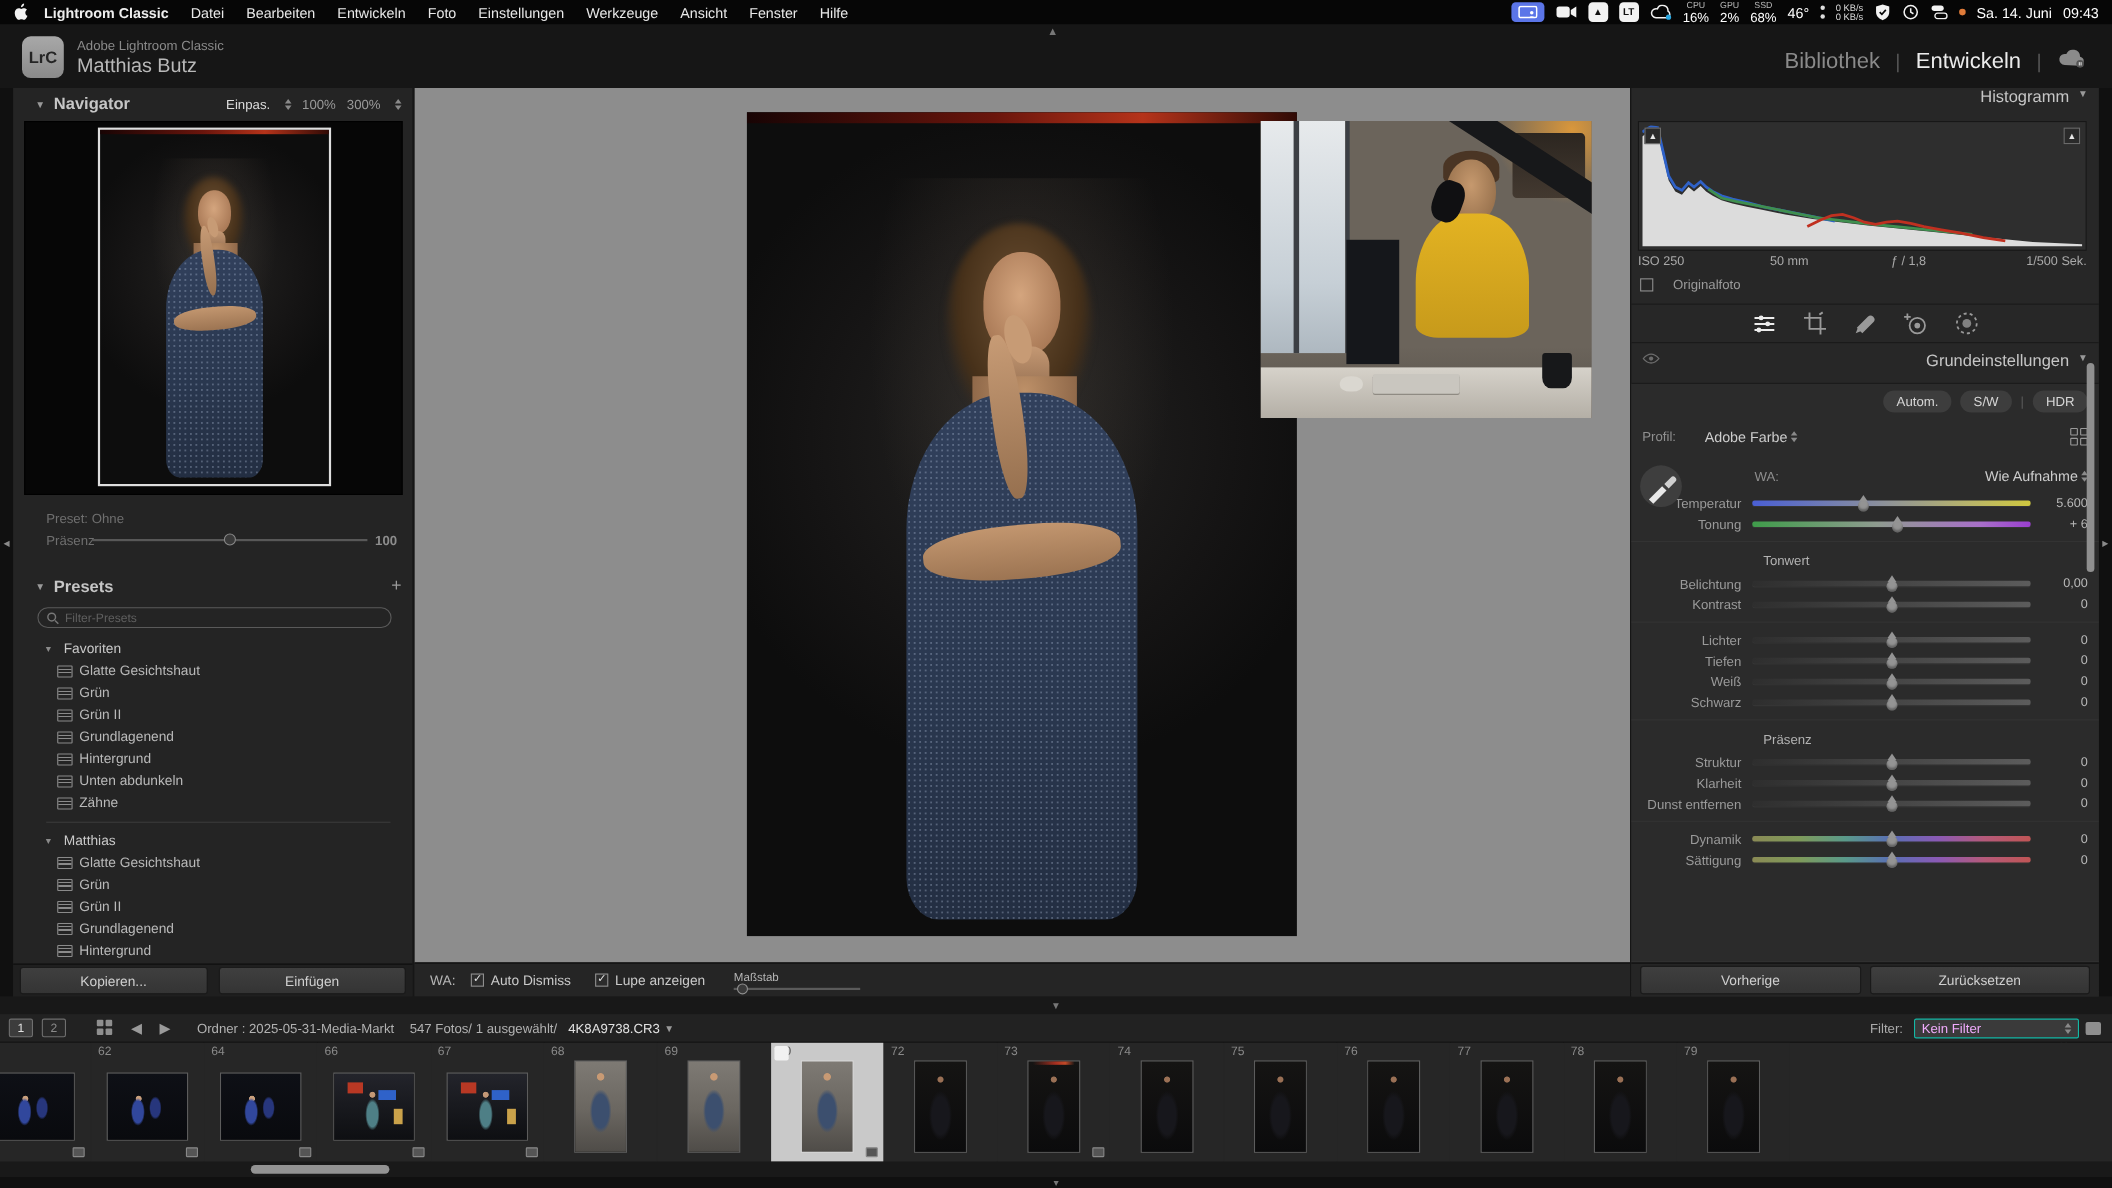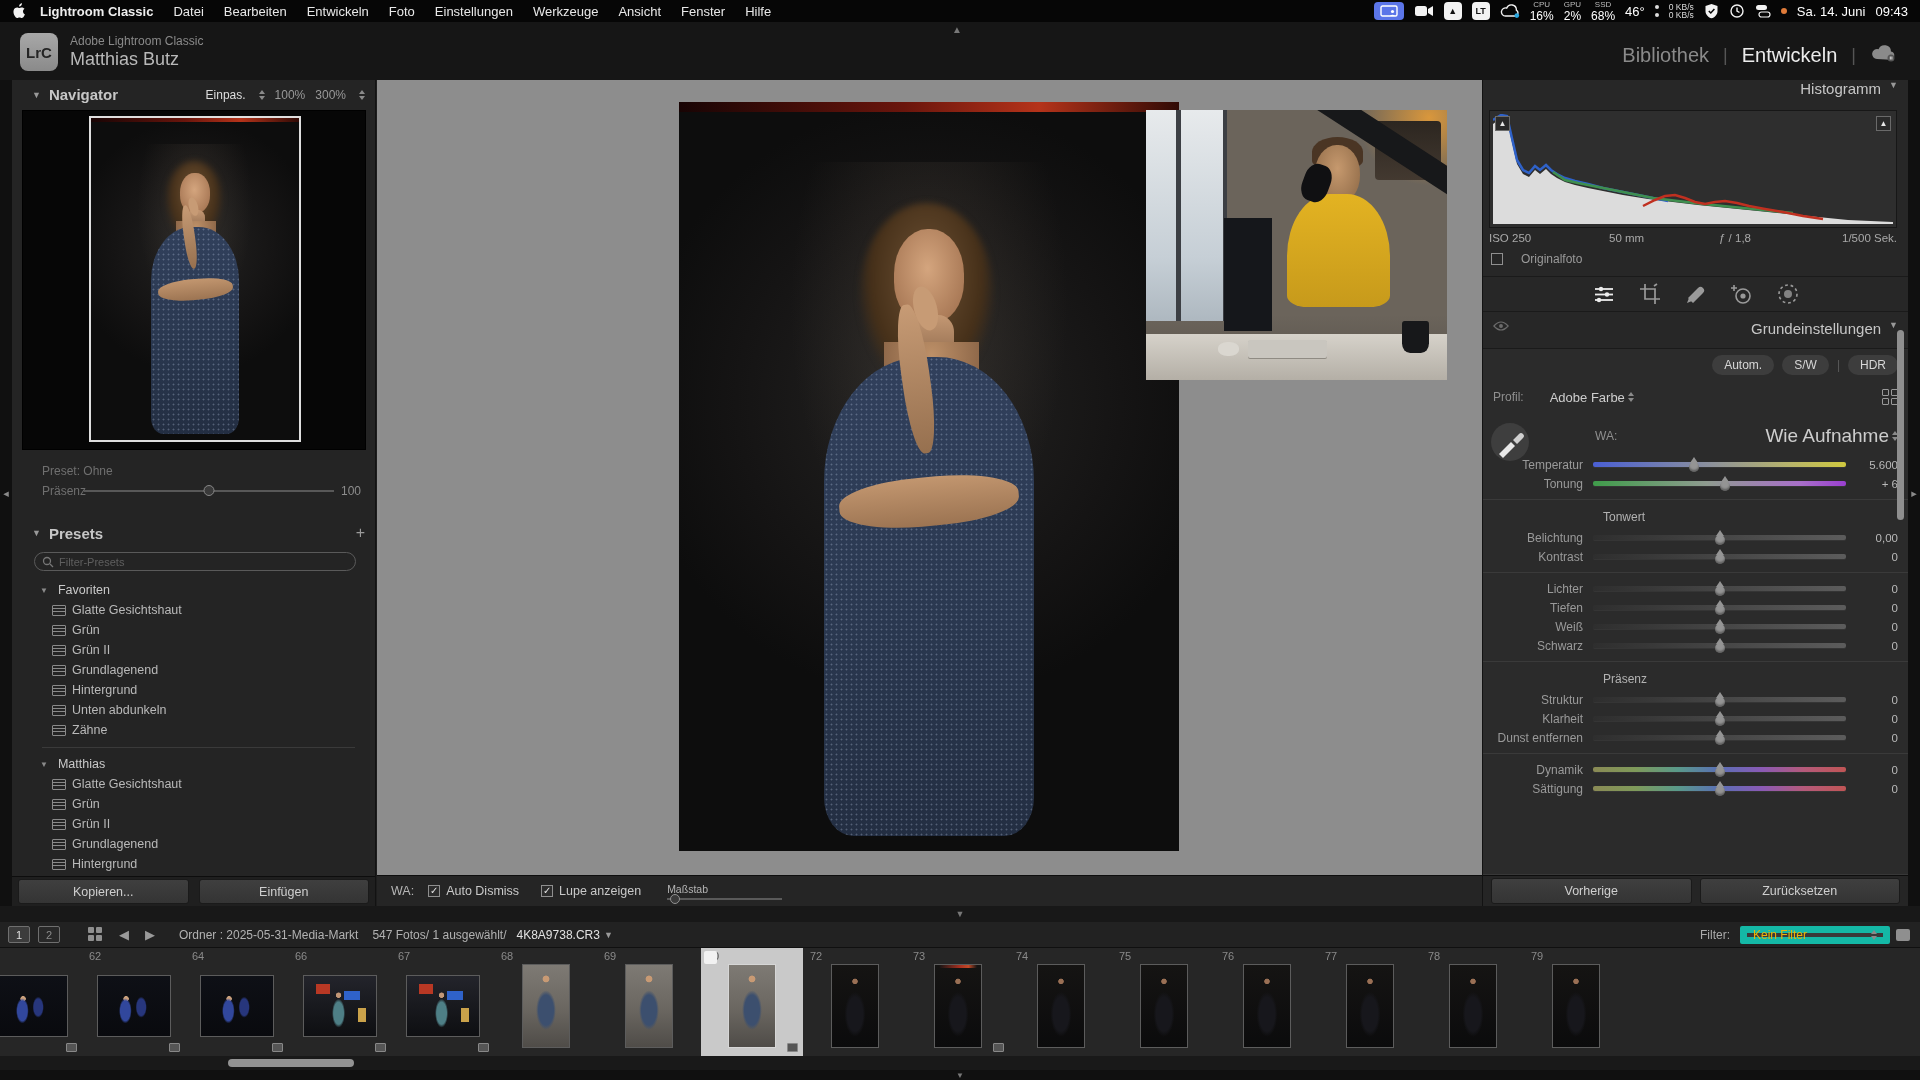--- a/index.html
+++ b/index.html
@@ -54,21 +54,21 @@
   .stp { display:inline-flex; flex-direction:column; gap:2px; margin-left:3px; }
   .stp i { width:0; height:0; border-left:3px solid transparent; border-right:3px solid transparent; }
   .stp i.up { border-bottom:4px solid #8a8a8a; } .stp i.dn { border-top:4px solid #8a8a8a; }
   #navbox { position:absolute; left:10px; top:30px; width:344px; height:340px; background:#060606; border:1px solid #000; }
   #navbox .scene { position:absolute; left:66px; top:5px; width:212px; height:326px; border:2px solid #dedede; }
   #presetrow { position:absolute; left:12px; top:382px; right:10px; height:56px; font-size:12px; color:#6f6f6f;}
   #presetrow .prname { position:absolute; left:18px; top:2px; }
   #presetrow .strk { position:absolute; left:18px; top:22px; }
   #presetrow .strktrack { position:absolute; left:60px; top:28px; width:250px; height:2px; background:#585858; }
   #presetrow .strkthumb { position:absolute; left:50%; top:-5px; width:11px; height:11px; background:#3a3a3a; border:1px solid #888; border-radius:50%; transform:translateX(-50%);}
-  #presetrow .strkval { position:absolute; right:4px; top:22px; color:#8d8d8d; }
+  #presetrow .strkval { position:absolute; right:4px; top:22px; color:#8d8d8d;font-weight:bold; }
   #presetshead { position:absolute; left:12px; top:444px; right:10px; }
   #presetshead .plus { margin-left:auto; color:#9a9a9a; font-size:16px; font-weight:normal;}
   #psearch { position:absolute; left:22px; top:472px; width:322px; height:19px; border:1px solid #5a5a5a; border-radius:10px;
              background:transparent; color:#8a8a8a; font-size:11px; padding:0 8px 0 24px; outline:none;}
   #psearch::placeholder { color:#5f5f5f; }
   .maglass { position:absolute; left:30px; top:476px; }
   #plist { position:absolute; left:22px; top:500px; right:12px; }
   .p-row { height:20px; display:flex; align-items:center; font-size:12.5px; color:#b9b9b9; }
   .p-row.p-group { color:#c9c9c9; }
   .p-row.p-group::before { content:"▼"; color:#8a8a8a; font-size:8px; margin:0 10px 0 6px; }
@@ -163,21 +163,21 @@
   #autobar .pdiv { color:#5a5a5a; }
   #profilrow { position:absolute; left:10px; top:40px; right:10px; display:flex; align-items:center; }
   #profilrow .plab { color:#8f8f8f; }
   #profilrow .pval { color:#cdcdcd; margin-left:26px; font-size:13px; }
   .gridic { margin-left:auto; width:16px; height:16px; display:grid; grid-template-columns:7px 7px; grid-template-rows:7px 7px; gap:2px; }
   .gridic i { border:1.5px solid #9a9a9a; border-radius:1px; }
   #wbblock { position:absolute; left:0; top:72px; width:100%; }
   #dropper { position:absolute; left:8px; top:2px; width:38px; height:38px; border-radius:50%; background:#3e3e3e; }
   #wbrow { display:flex; align-items:center; padding:4px 10px 8px 112px; }
   #wbrow .wblab { color:#8f8f8f; }
-  #wbrow .wbval { margin-left:auto; color:#cdcdcd; font-size:19px; }
+  #wbrow .wbval { margin-left:auto; color:#cdcdcd; font-size:13px; }
   .srow { display:flex; align-items:center; height:19px; padding:0 10px; }
   .slabel { width:100px; text-align:right; color:#9a9a9a; padding-right:10px; white-space:nowrap; }
   .strack { position:relative; flex:1; height:5px; border-radius:2px; background:#3a3a3a; box-shadow:0 1px 0 rgba(255,255,255,.05); }
   .sval { width:52px; text-align:right; color:#b9b9b9; font-size:11.5px; }
   .sthumb { position:absolute; left:var(--pct,50%); top:0px; width:10px; height:10px; margin-left:-5px; border-radius:50%;
             background:#949494; box-shadow:inset 0 -2px 2px rgba(0,0,0,.35); }
   .sthumb::before { content:""; position:absolute; left:50%; top:-5px; transform:translateX(-50%);
             border-left:4px solid transparent; border-right:4px solid transparent; border-bottom:6px solid #949494; }
   .track-neutral { background:linear-gradient(90deg,#2e2e2e,#5c5c5c); }
   .track-temp { background:linear-gradient(90deg,#4a5fd4,#8a8f9d 45%,#b8b46a 78%,#cfc83f); }
@@ -202,22 +202,22 @@
             display:flex; align-items:center; justify-content:center; font-size:11px; color:#e0e0e0; background:#3c3c3c; }
   .monbtn.dim { background:#282828; color:#8a8a8a; margin-left:8px; }
   .gridic2 { margin-left:28px; width:15px; height:15px; display:grid; grid-template-columns:6px 6px; grid-template-rows:6px 6px; gap:2px; }
   .gridic2 i { background:#8f8f8f; border-radius:1px; }
   .navarrow { margin-left:16px; color:#9a9a9a; font-size:13px; }
   #filmhdr .folder { margin-left:24px; }
   #filmhdr .count { margin-left:14px; }
   #filmhdr .fname { margin-left:10px; color:#e2e2e2; }
   #filmhdr .fcaret { color:#9a9a9a; font-size:9px; margin-left:4px; }
   #filmhdr .filterlab { margin-left:auto; color:#ababab; }
-  #filterdd { width:150px; height:18px; background:#3a3a3a; border:7px solid #14b8a6; border-radius:2px; margin:0 6px 0 10px;
-              display:flex; align-items:center; padding:0 6px; color:#eab308; }
+  #filterdd { width:150px; height:18px; background:#3a3a3a; border:1px solid #14b8a6; border-radius:2px; margin:0 6px 0 10px;
+              display:flex; align-items:center; padding:0 6px; color:#f0abfc; }
   #filterdd .stp { margin-left:auto; }
   .filtertoggle { width:14px; height:12px; background:#8f8f8f; border-radius:2px; margin-right:10px; }
   #filmthumbs { position:absolute; left:-20px; top:948px; width:1980px; height:108px; display:flex; gap:1px; background:#262626; }
   .thumb { position:relative; width:102px; height:108px; background:#262626; flex:0 0 102px; }
   .thumb.sel { background:#c9c9c9; }
   .thumb-num { position:absolute; left:6px; top:2px; font-size:11px; color:#8a8a8a; }
   .thumb.sel .thumb-num { color:#555; }
   .thumb-img { position:absolute; left:50%; top:17px; transform:translateX(-50%); width:46px; height:82px; background:#111; box-shadow:0 0 0 1px rgba(255,255,255,.25); }
   .t-store-dark .thumb-img, .t-store-lit .thumb-img { width:72px; height:60px; top:28px; }
   .thumb-flag { display:none; position:absolute; left:3px; top:3px; width:13px; height:13px; background:#f2f2f2; border-radius:2px; }

